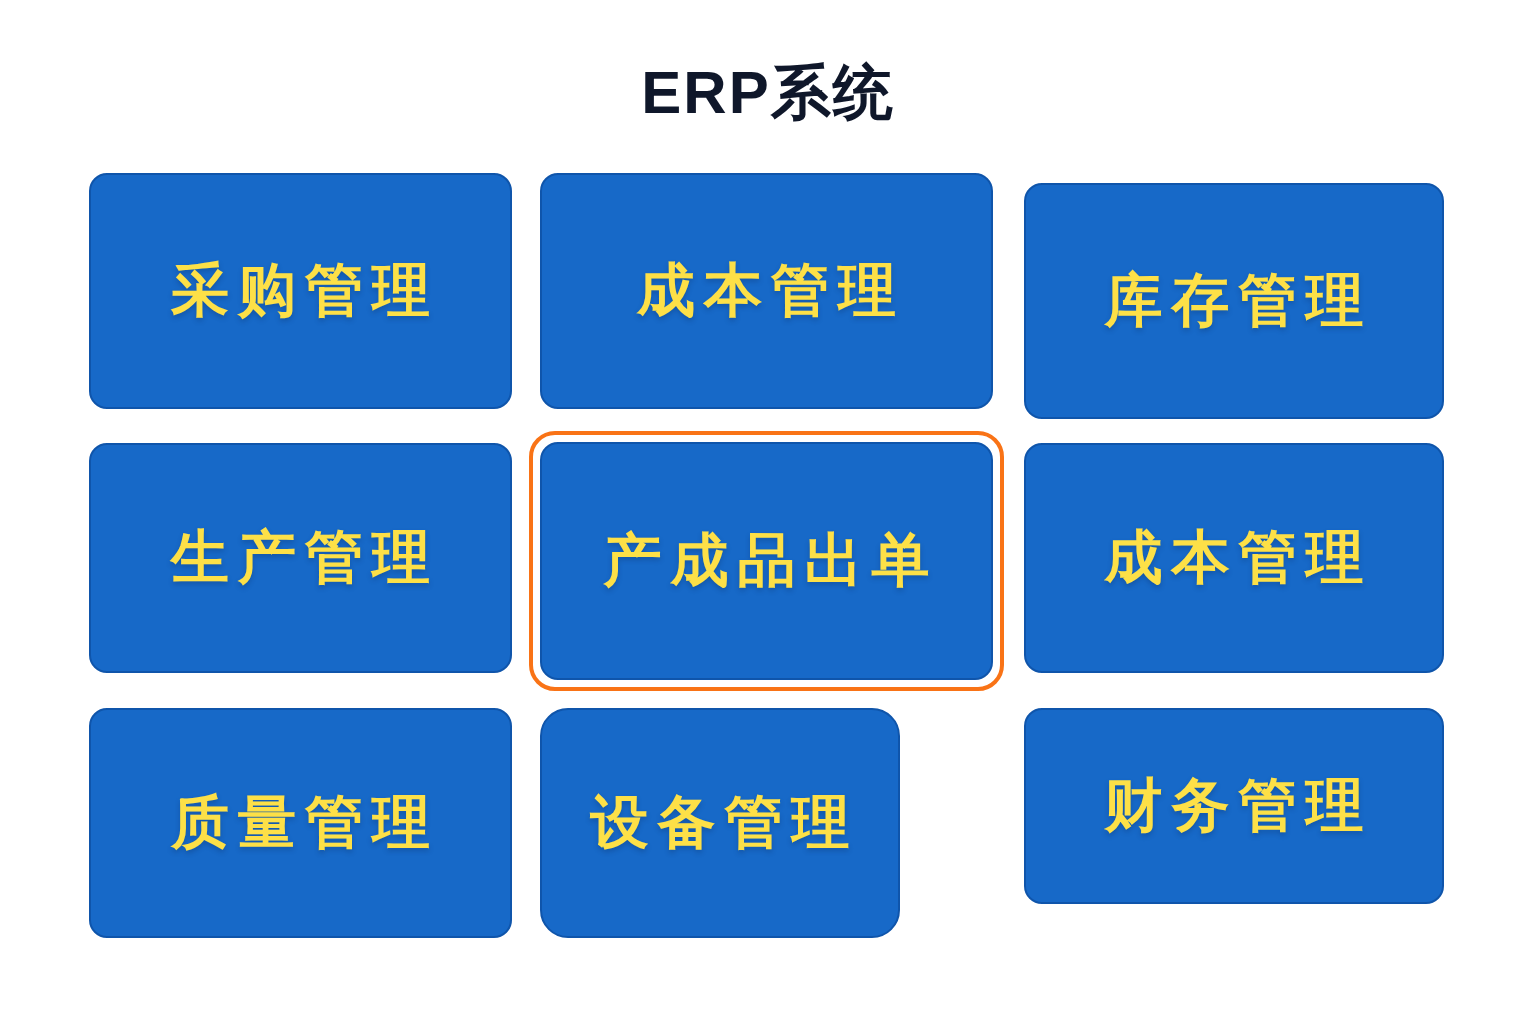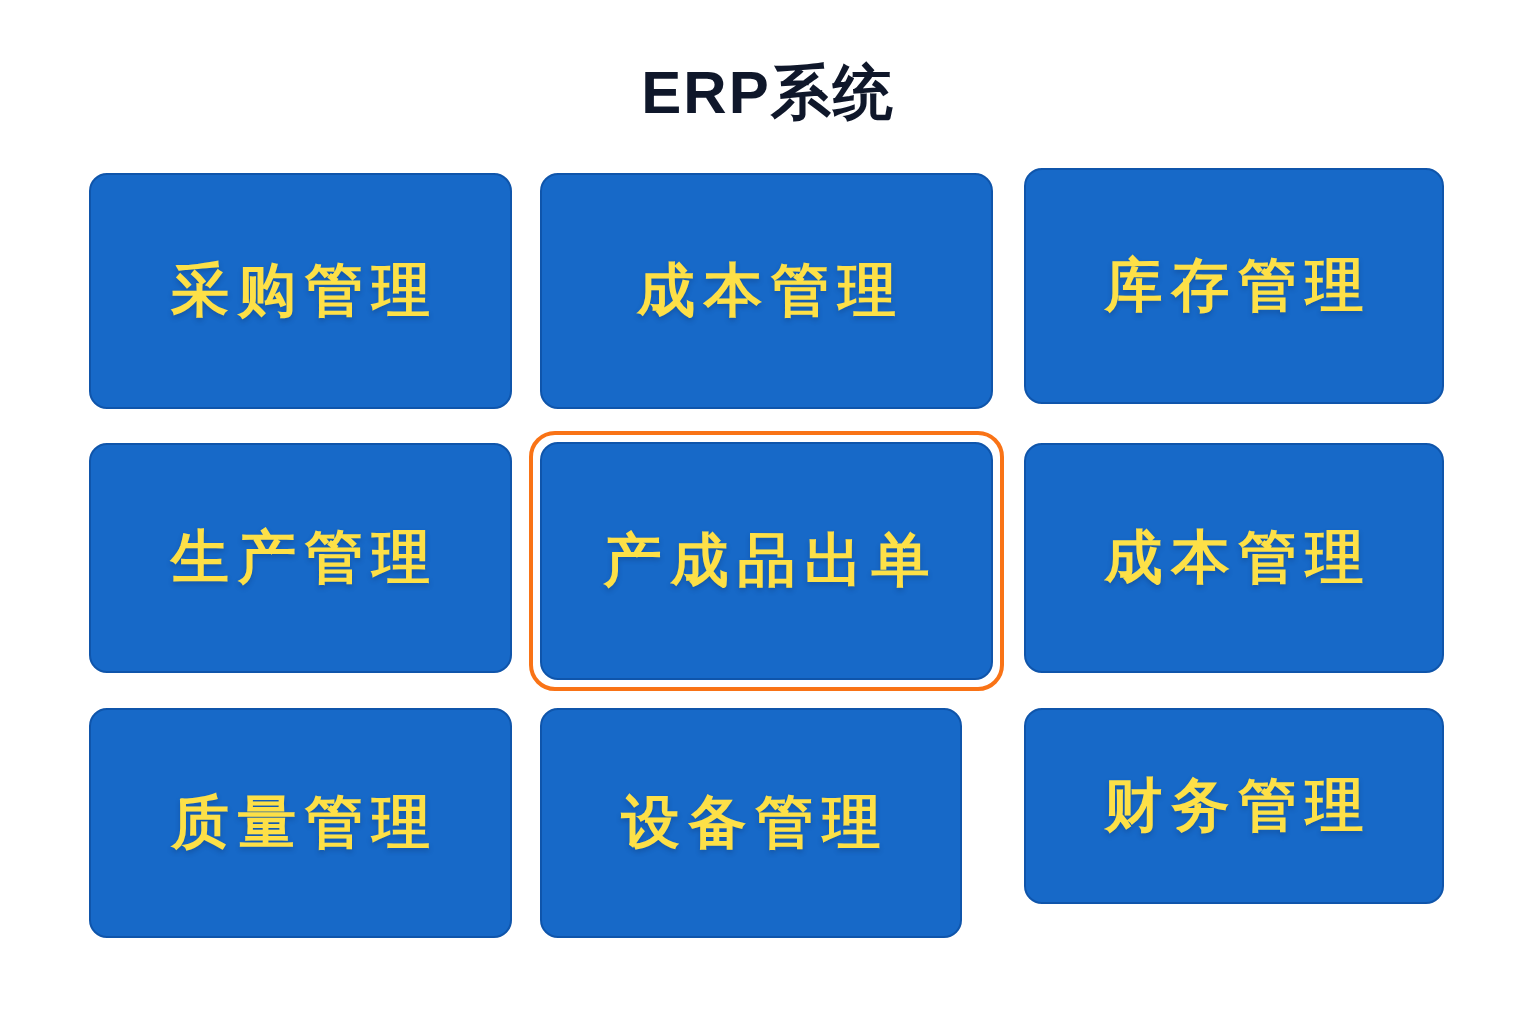--- a/index.html
+++ b/index.html
@@ -59,26 +59,26 @@
     position: relative;
     width: 100%;
     height: 100%;
     left: 0;
     top: 0;
   }
 
   
   .t-procurement { left: 89px;  top: 173px; width: 423px; height: 236px; }
   .t-sales       { left: 540px; top: 173px; width: 453px; height: 236px; }
-  .t-inventory   { left: 1024px; top: 168px; width: 420px; height: 236px; text-align: center; }
+  .t-inventory   { left: 1024px; top: 183px; width: 420px; height: 236px; text-align: center; }
   .t-production  { left: 89px;  top: 443px; width: 423px; height: 230px; }
   .ring-finished { left: 529px; top: 431px; width: 475px; height: 260px; }
   .t-cost        { left: 1024px; top: 443px; width: 420px; height: 230px; justify-content: center; }
   .t-quality     { left: 89px;  top: 708px; width: 423px; height: 230px; }
-  .t-equipment   { left: 540px; top: 708px; width: 422px; height: 230px; }
+  .t-equipment   { left: 540px; top: 708px; width: 360px; height: 230px; border-radius: 28px; }
   .t-finance     { left: 1024px; top: 708px; width: 420px; height: 196px; }
 </style>
 </head>
 <body>
 
 <div class="stage">
 
   <h1 class="page-title">ERP系统</h1>
 
   <div class="tile t-procurement">

